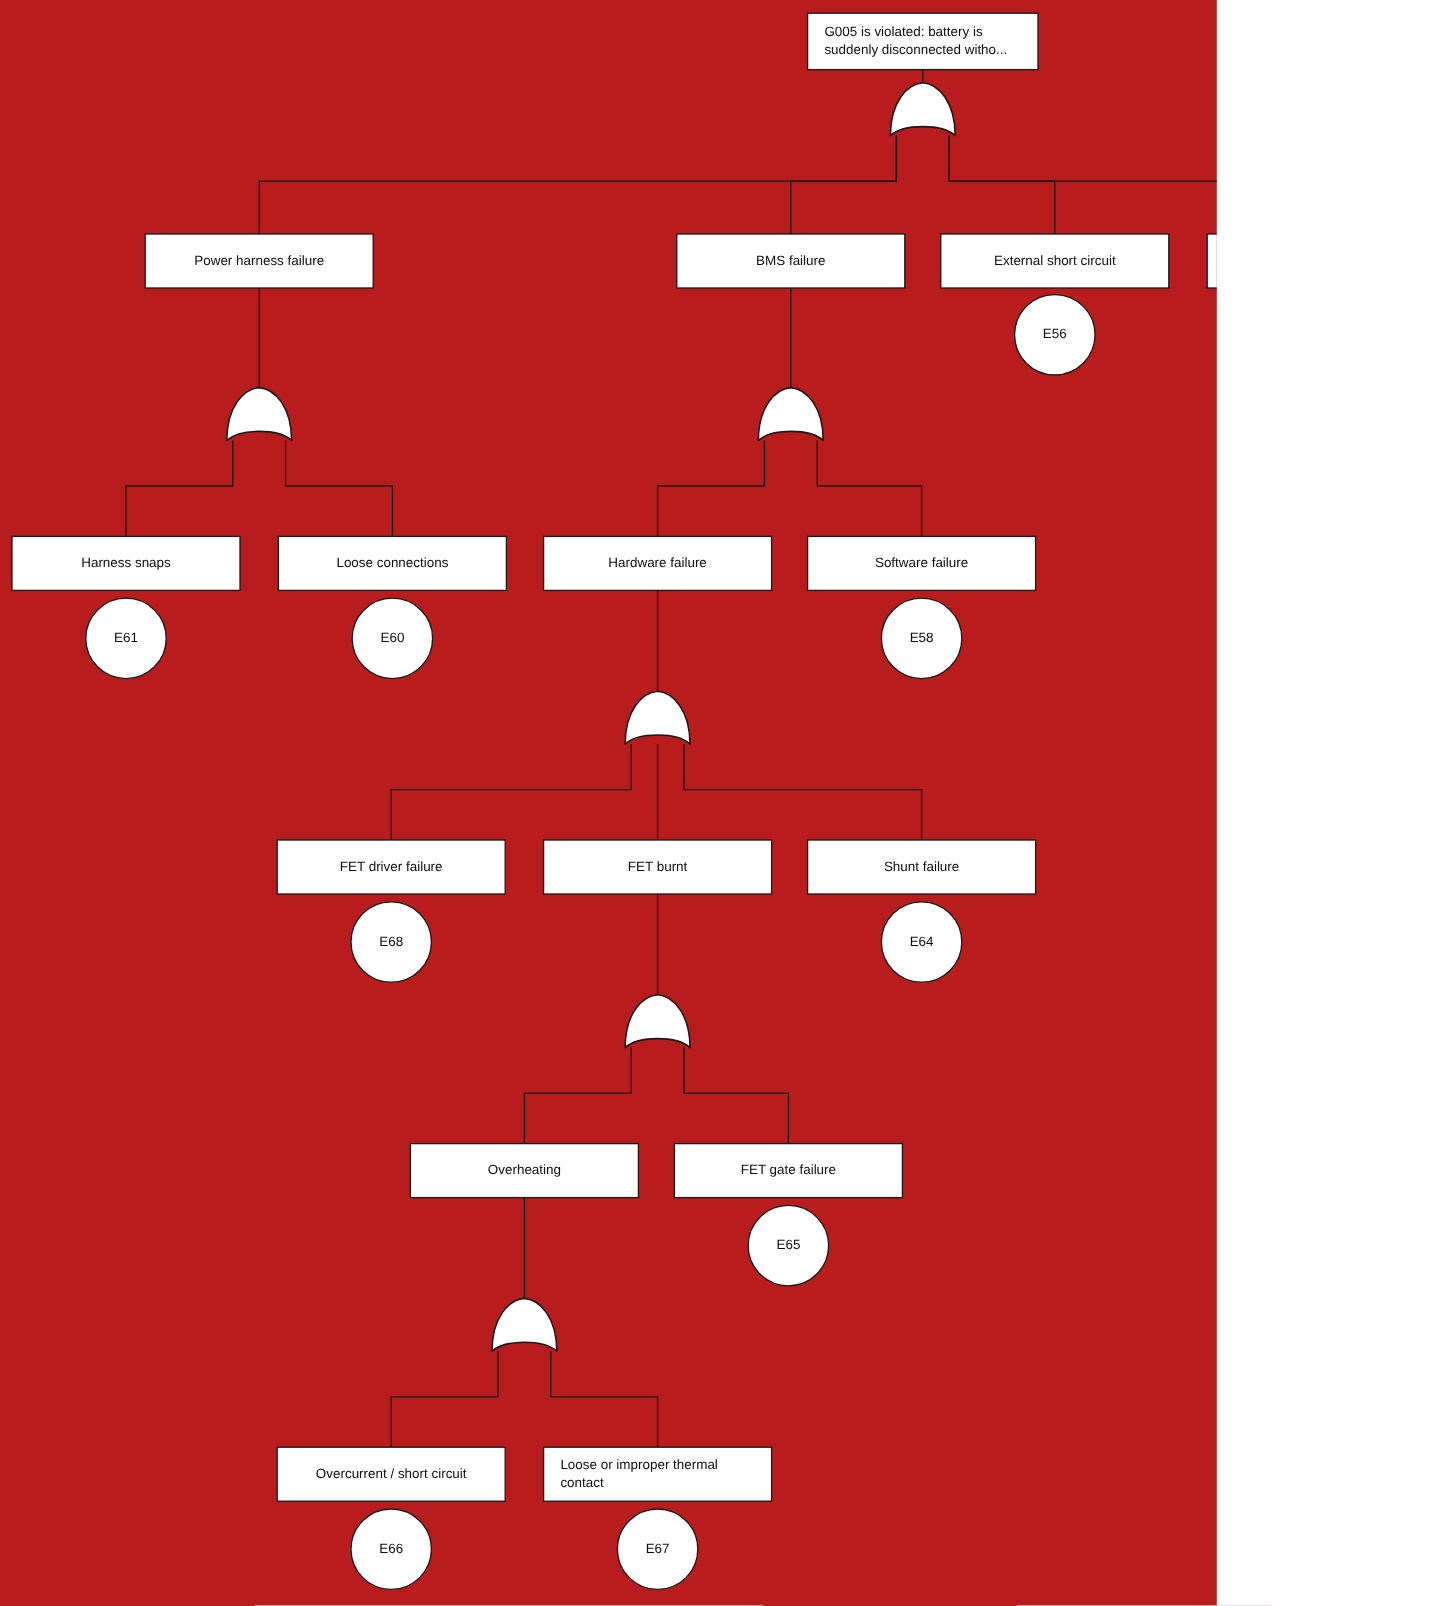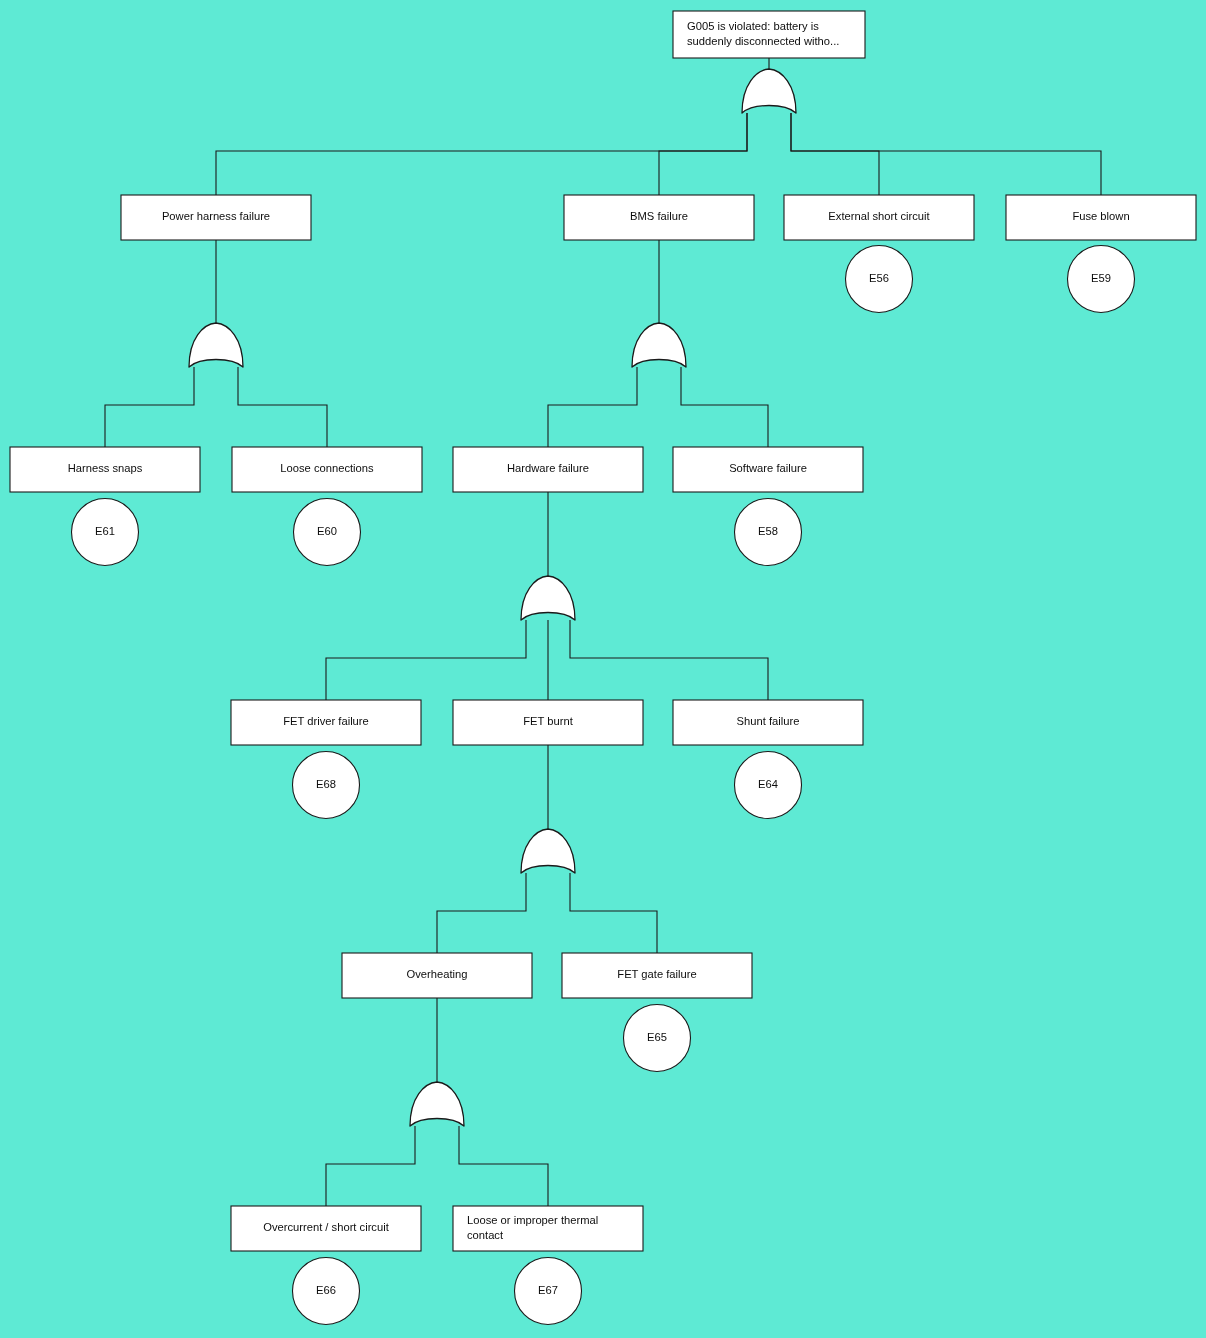--- a/index.html
+++ b/index.html
@@ -6,23 +6,23 @@
   html, body {
     margin: 0;
     padding: 0;
     background: #ffffff;
   }
   body {
     font-family: "Liberation Sans", "DejaVu Sans", sans-serif;
   }
   #fta-root {
     position: relative;
-    width: 1206px;
+    width: 1014px;
     height: 1338px;
-    background: #5eead4;
+    background: #b91c1c;
     overflow: hidden;
   }
   svg.fta-canvas {
     position: absolute;
     top: 0;
     left: 0;
     width: 1206px;
     height: 1338px;
     display: block;
   }

